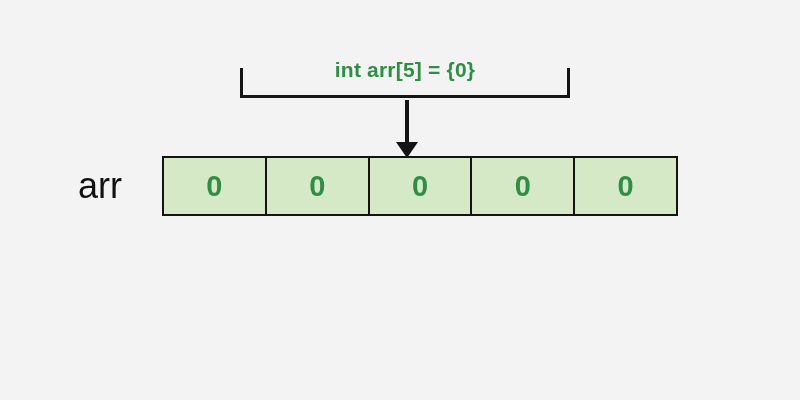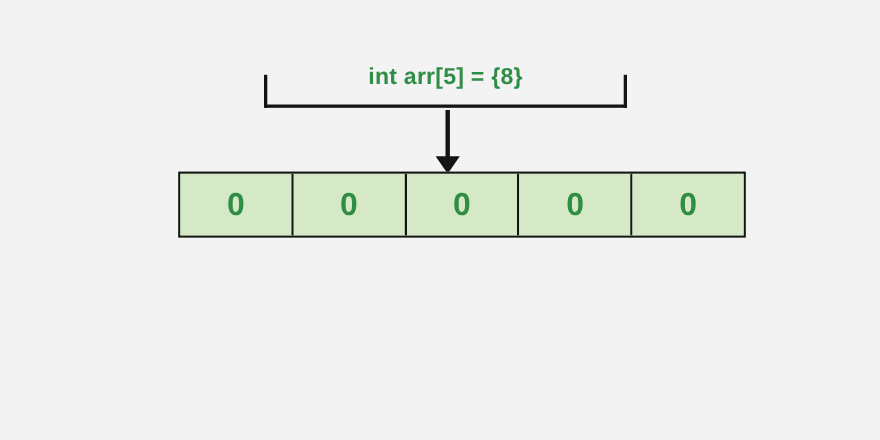--- a/index.html
+++ b/index.html
@@ -97,26 +97,27 @@
     font-weight: bold;
     color: #2f8d46;
   }
 </style>
 </head>
 <body>
 
 <div class="canvas">
 
   <div class="bracket">
-    <div class="bracket-label">int arr[5] = {8}</div>
+    <div class="bracket-label">int arr[5] = {0}</div>
   </div>
 
   <div class="arrow-shaft"></div>
   <div class="arrow-head"></div>
 
+  <div class="array-label">arr</div>
 
   <div class="array-cells">
     <div class="cell">
       <span class="cell-value">0</span>
     </div>
     <div class="cell">
       <span class="cell-value">0</span>
     </div>
     <div class="cell">
       <span class="cell-value">0</span>

